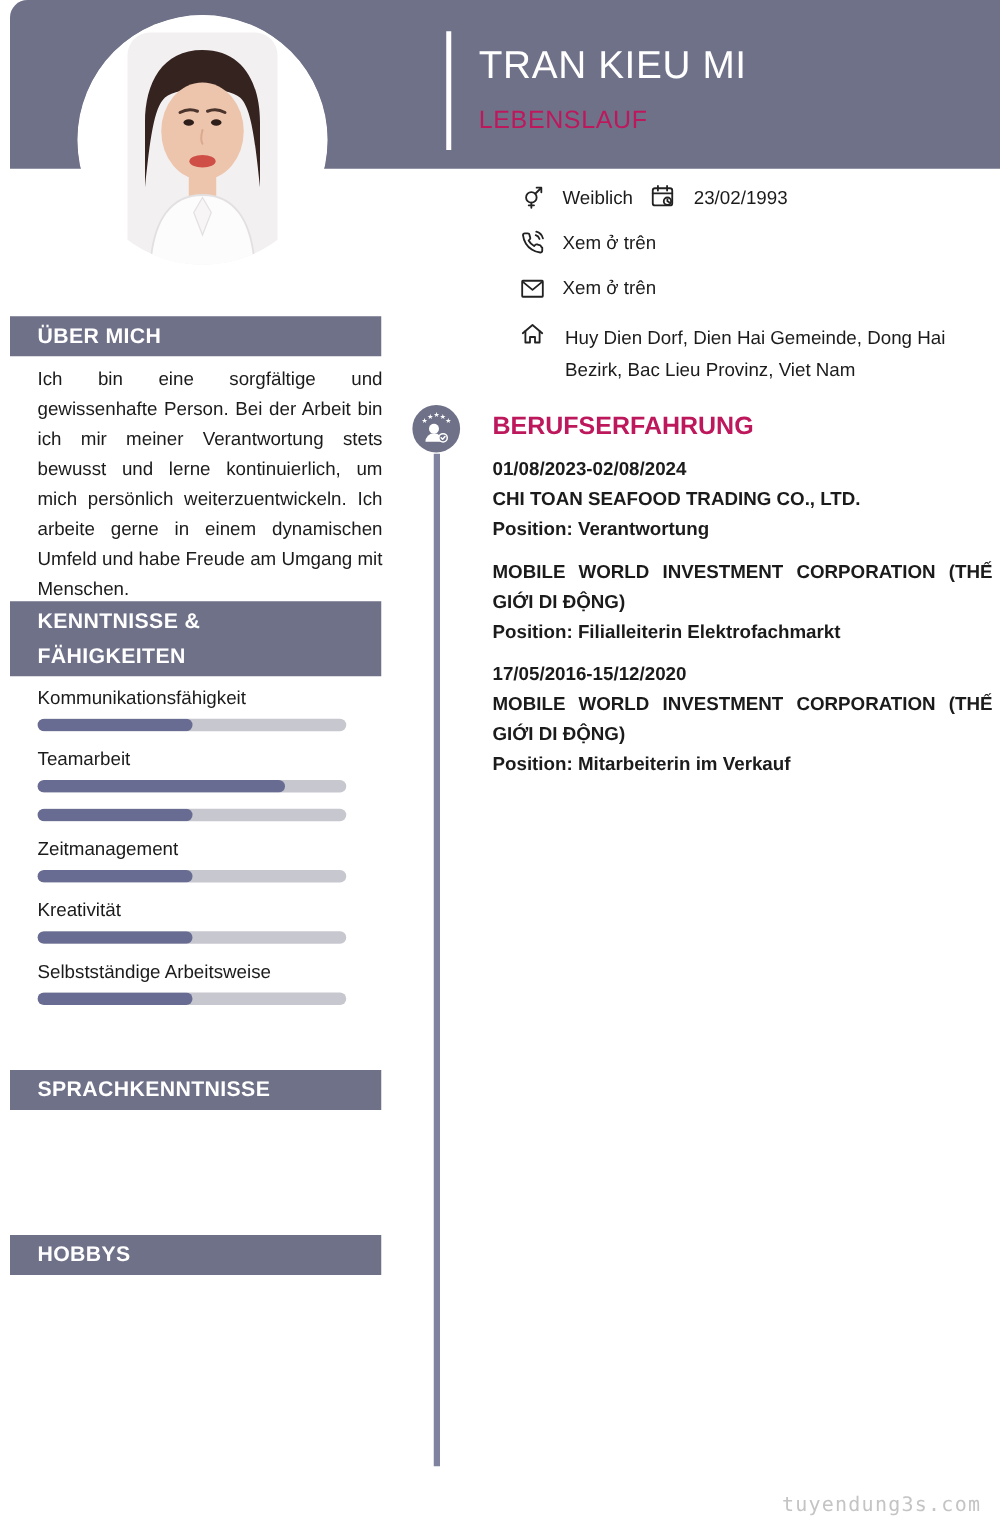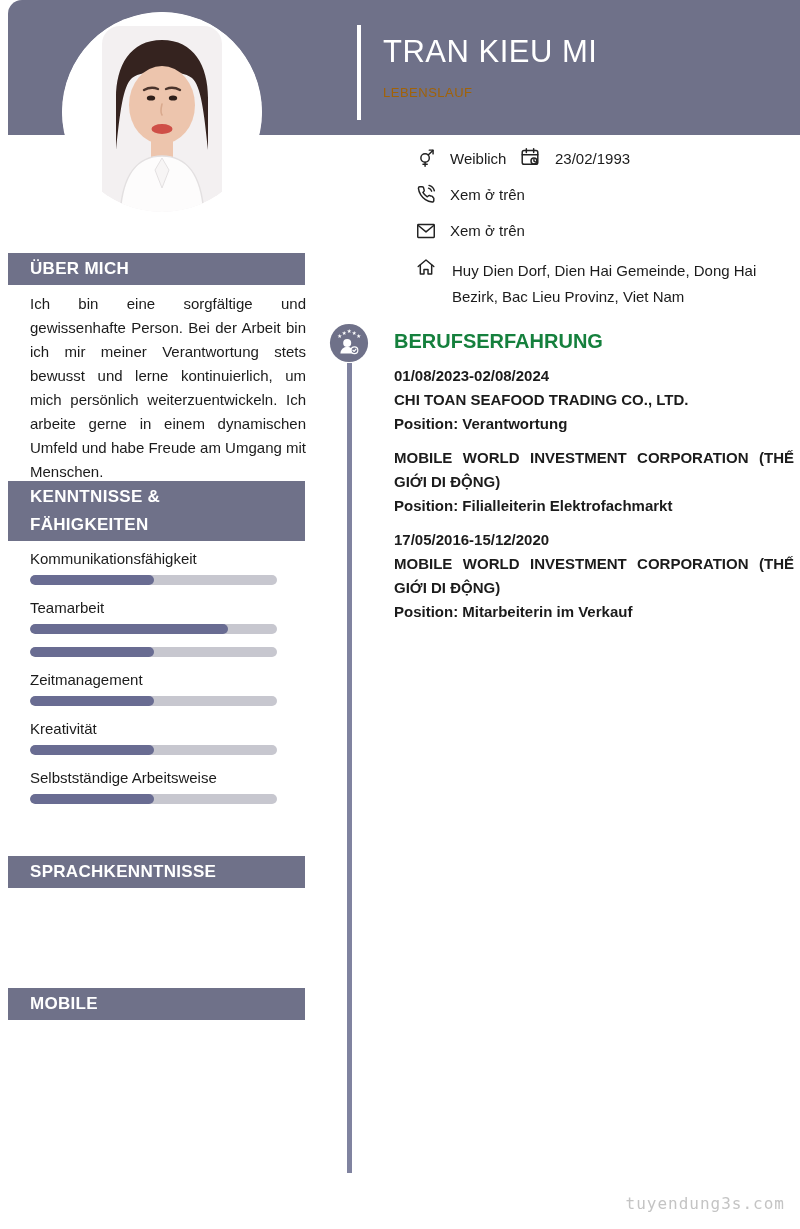--- a/index.html
+++ b/index.html
@@ -4,21 +4,21 @@
 <style>
   * { margin:0; padding:0; box-sizing:border-box; }
   html,body { background:#fff; }
   body { font-family:"Liberation Sans", sans-serif; color:#1b1b1b; }
   .page { position:relative; width:800px; height:1229px; background:#fff; overflow:hidden; margin:0 auto; }
 
   
   .banner { position:absolute; left:8px; top:0; right:0; height:135px; background:#6F7189; border-radius:14px 0 0 0; }
   .banner-accent { position:absolute; left:349px; top:25px; width:4px; height:95px; background:#fff; }
   .banner-name { position:absolute; left:383px; top:34px; font-size:31px; font-weight:normal; color:#fff; letter-spacing:0.5px; }
-  .banner-subtitle { position:absolute; left:383px; top:85px; font-size:13px; color:#a16207; letter-spacing:0.5px; }
+  .banner-subtitle { position:absolute; left:383px; top:85px; font-size:20px; color:#be185d; letter-spacing:0.5px; }
 
   
   .photo-circle { position:absolute; left:62px; top:12px; width:200px; height:200px; border-radius:50%; background:#fff; overflow:hidden; }
   .photo-circle svg { display:block; }
 
   
   .contact-icon { position:absolute; width:22px; height:22px; }
   .contact-icon svg { width:22px; height:22px; stroke:#222; fill:none; stroke-width:1.6; stroke-linecap:round; stroke-linejoin:round; }
   .contact-text { position:absolute; font-size:15px; color:#1b1b1b; }
   .contact-address { width:332px; line-height:26px; }
@@ -32,21 +32,21 @@
   .skill { margin-bottom:13px; }
   .skill-label { font-size:15px; line-height:20px; margin-bottom:6px; }
   .skill-track { width:247px; height:10px; background:#C7C7CF; border-radius:5px; overflow:hidden; }
   .skill-fill { height:10px; background:#696C92; border-radius:5px; }
 
   .plain-list { position:absolute; left:30px; font-size:15px; line-height:24px; }
 
   
   .exp-badge { position:absolute; left:329px; top:323px; width:40px; height:40px; }
   .exp-timeline { position:absolute; left:347px; top:363px; width:5px; height:810px; background:#8083A0; }
-  .exp-title { position:absolute; left:394px; top:330px; font-size:20px; font-weight:bold; color:#15803d; }
+  .exp-title { position:absolute; left:394px; top:330px; font-size:20px; font-weight:bold; color:#be185d; }
   .jobs { position:absolute; left:394px; top:364px; width:400px; font-size:15px; line-height:24px; }
   .job { margin-bottom:10px; }
   .job-date { font-weight:bold; }
   .job-date:empty { display:none; }
   .job-company { font-weight:bold; text-align:justify; }
   .job-position { font-weight:bold; }
   .job-bullet { white-space:pre-wrap; }
 
   
   .watermark { position:absolute; right:15px; top:1194px; font-family:"DejaVu Sans Mono", monospace; font-size:16px; letter-spacing:1px; color:#c4c4c4; }
@@ -186,21 +186,21 @@
     <span class="section-title">SPRACHKENNTNISSE</span>
   </div>
   <div class="plain-list" style="top:896px; width:276px;">
 
   <div class="plain-item"></div>
       <div class="plain-item"></div>
       <div class="plain-item"></div>
     </div>
 
   <div class="section-bar" style="top:988px;">
-    <span class="section-title">MOBILE</span>
+    <span class="section-title">HOBBYS</span>
   </div>
   <div class="plain-list" style="top:1028px; width:276px;">
 
   <div class="plain-item"></div>
       <div class="plain-item"></div>
       <div class="plain-item"></div>
       <div class="plain-item"></div>
     </div>
 
   <div class="exp-timeline"></div>

